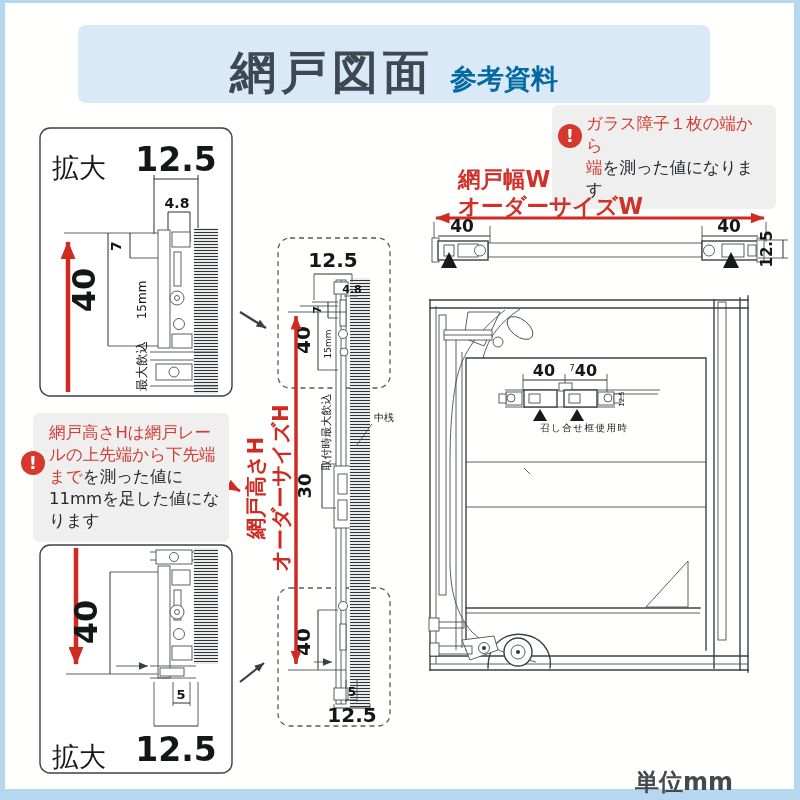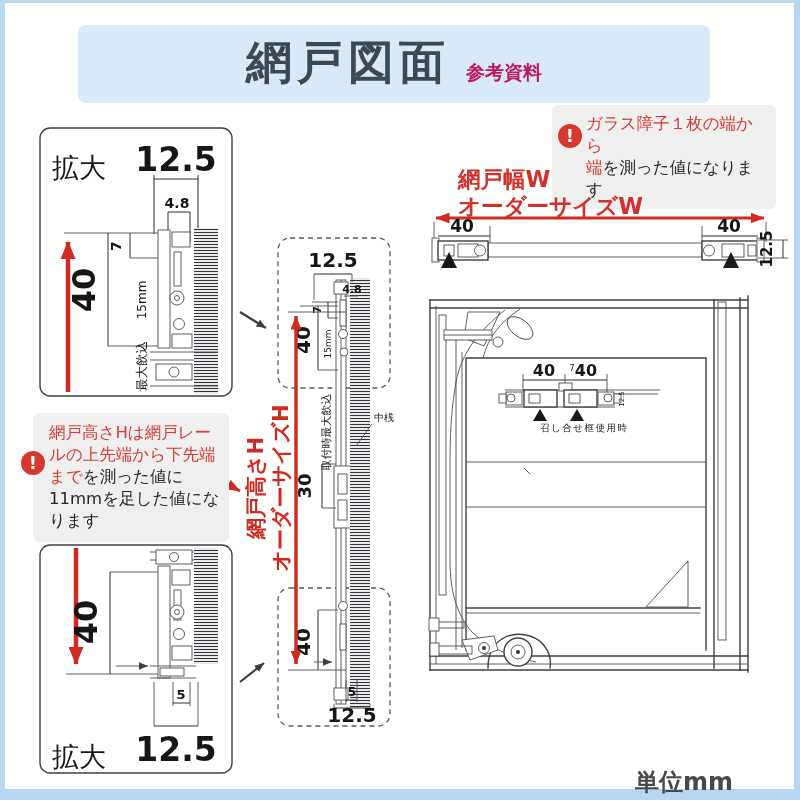--- a/index.html
+++ b/index.html
@@ -6,23 +6,23 @@
   #page{position:relative;width:800px;height:800px;background:#fffffe;overflow:hidden;
         font-family:"DejaVu Sans","Liberation Sans",sans-serif;}
   .bstrip{position:absolute;background:#b5d8f0;}
   #bTop{left:0;top:0;width:800px;height:3px;}
   #bLeft{left:0;top:0;width:5px;height:800px;}
   #bRight{right:0;top:0;width:6px;height:800px;}
   #bBottom{left:0;bottom:0;width:800px;height:11px;}
   #drawing{position:absolute;left:0;top:0;z-index:1;}
   .overlay{position:absolute;z-index:2;}
   #header{left:78px;top:25px;width:632px;height:78px;background:#d9e9f7;border-radius:8px;
-          display:flex;justify-content:center;align-items:flex-end;padding-bottom:18px;box-sizing:border-box;}
+          display:flex;justify-content:center;align-items:flex-end;padding-bottom:8px;box-sizing:border-box;}
   #header .ttl{font-size:46px;font-weight:bold;color:#3d4852;letter-spacing:5px;line-height:1;}
-  #header .sub{font-size:19px;font-weight:bold;color:#be185d;margin-left:16px;line-height:1;margin-bottom:3px;}
+  #header .sub{font-size:27px;font-weight:bold;color:#0369a1;margin-left:16px;line-height:1;margin-bottom:3px;}
   .notebox{background:#efefef;border-radius:6px;box-sizing:border-box;font-size:16.5px;line-height:1.34;color:#24262a;}
   .notebox .red{color:#d43a30;}
   #note1{left:552px;top:105px;width:224px;padding:8px 8px 8px 34px;}
   #note2{left:33px;top:413px;width:196px;padding:9px 6px 9px 16px;}
   .alerticon{position:absolute;width:24px;height:24px;border-radius:50%;background:#d6382e;color:#fff;
              font-weight:bold;font-size:17px;display:flex;align-items:center;justify-content:center;line-height:1;}
   #note1 .alerticon{left:6px;top:19px;}
   #note2 .alerticon{left:-12px;top:38px;}
   #wlabel{left:458px;top:166px;font-size:22.5px;font-weight:bold;color:#d0312b;line-height:1.18;white-space:nowrap;}
   #unit{left:635px;top:730px;font-size:24px;font-weight:bold;color:#45484c;margin-top:36px;}

